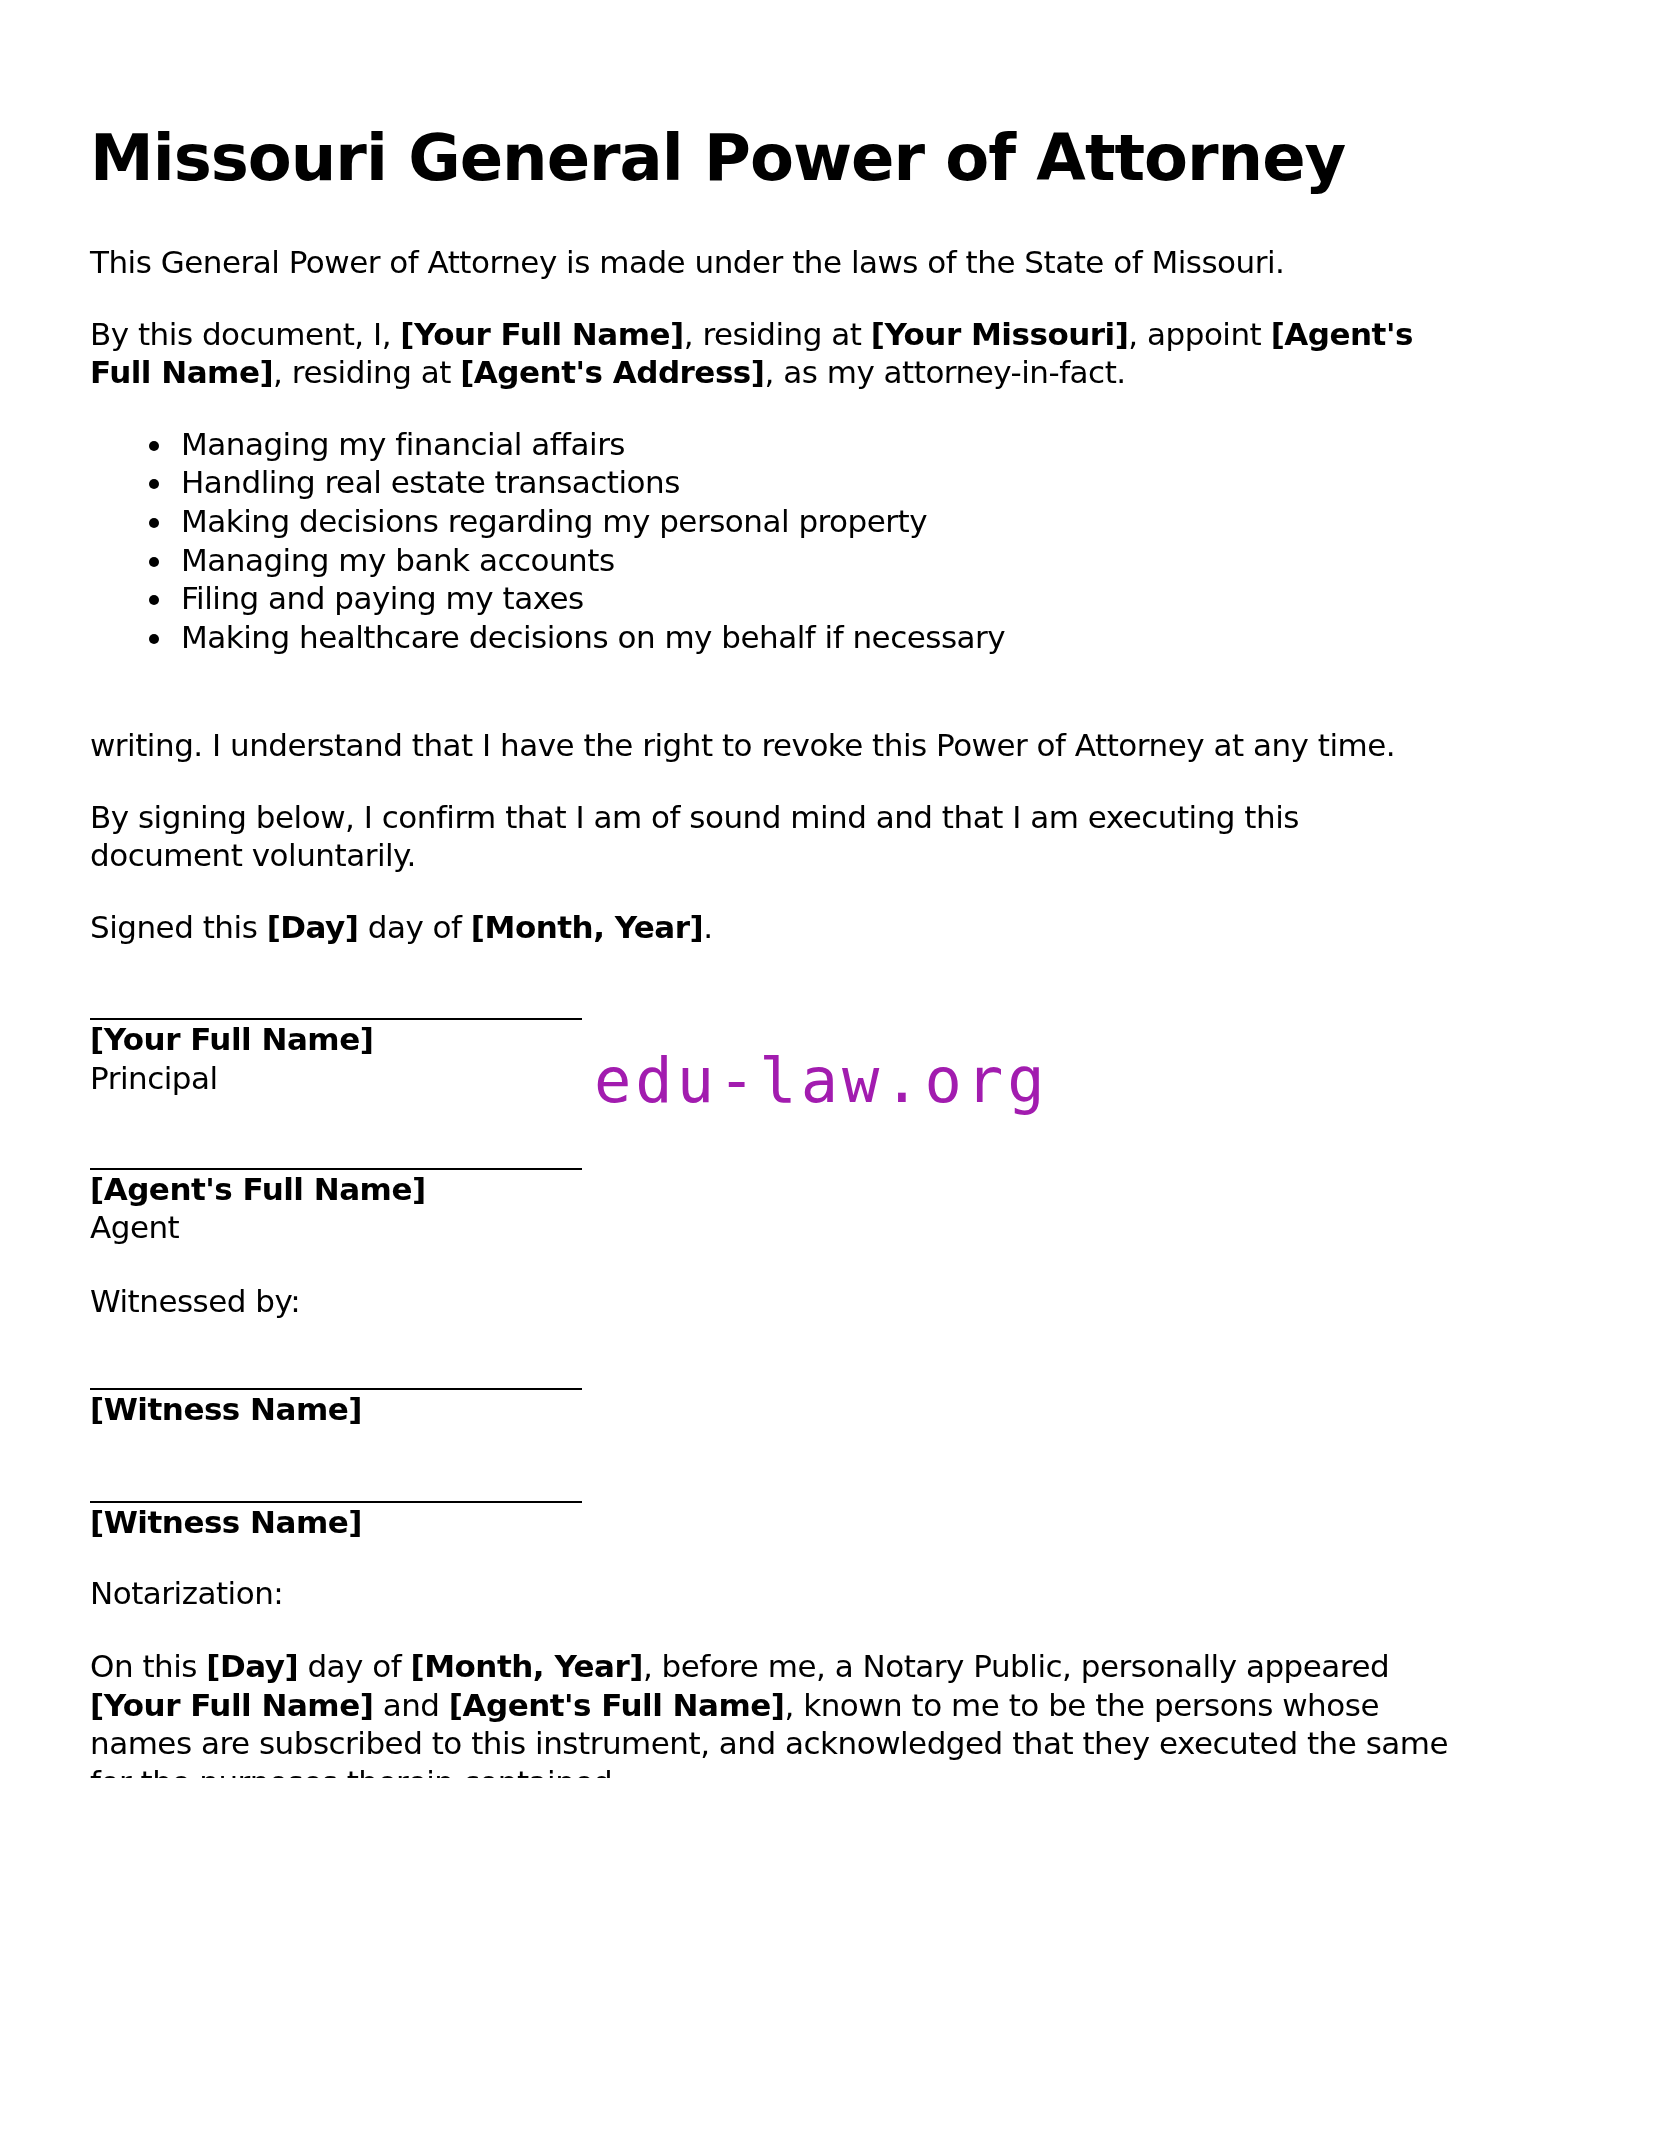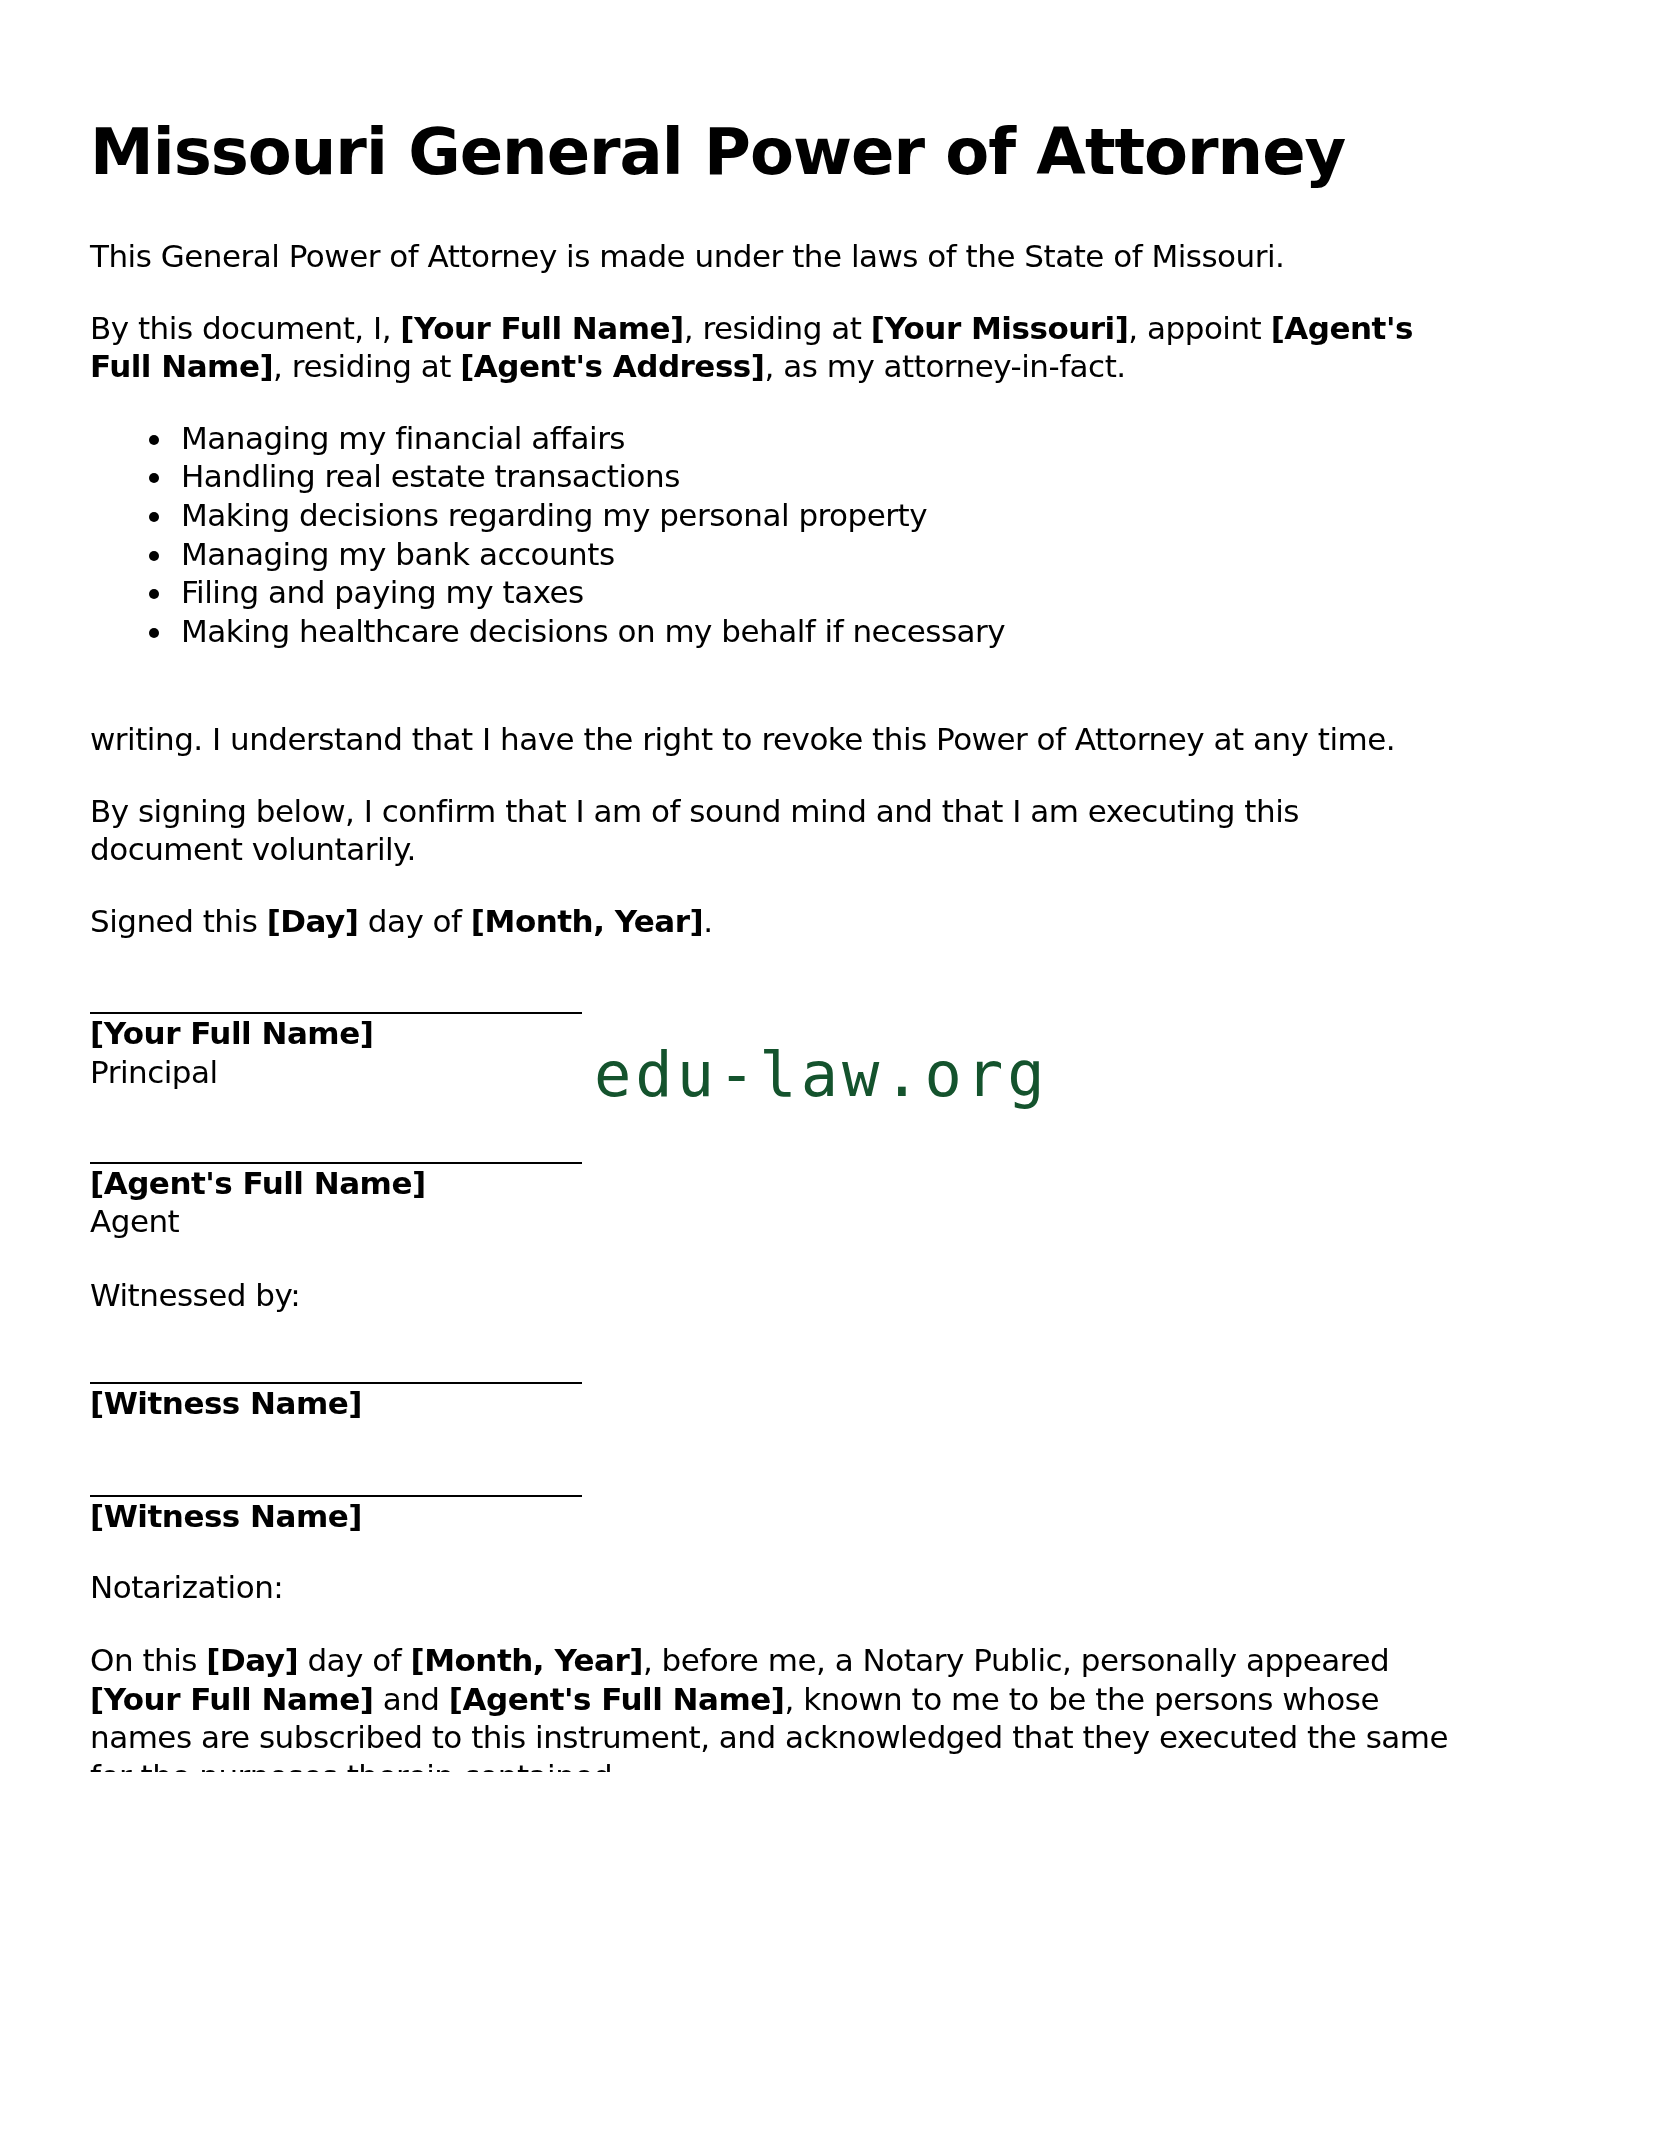--- a/index.html
+++ b/index.html
@@ -9,20 +9,21 @@
     height: 1772px;
     box-sizing: border-box;
     background: #ffffff;
     color: #000000;
     font-family: "DejaVu Sans", "Liberation Sans", sans-serif;
     font-size: 31px;
     line-height: 38.6px;
     letter-spacing: -0.5px;
     padding: 115px 84px 0 90px;
     overflow: hidden;
+    margin-top: 6px;
   }
   .title {
     font-size: 64px;
     font-weight: bold;
     line-height: 74px;
     letter-spacing: -1px;
     margin: 0 0 48px 0;
   }
   p { margin: 0; }
   .para { margin: 0 0 33px 0; }
@@ -103,15 +104,15 @@
   <div class="bold">[Witness Name]</div>
 
   <div class="sigline m72"></div>
   <div class="bold">[Witness Name]</div>
 
   <p class="notarization">Notarization:</p>
 
 
   <p class="notary"><span>On this </span><b>[Day]</b><span> day of </span><b>[Month, Year]</b><span>, before me, a Notary Public, personally appeared</span><br><b>[Your Full Name]</b><span> and </span><b>[Agent's Full Name]</b><span>, known to me to be the persons whose</span><br><span>names are subscribed to this instrument, and acknowledged that they executed the same</span><br><span>for the purposes therein contained.</span></p>
 
-  <div class="watermark" style="color: #14532d;">edu-law.org</div>
+  <div class="watermark" style="color: #a21caf;">edu-law.org</div>
 
 </div>
 
 </body></html>

